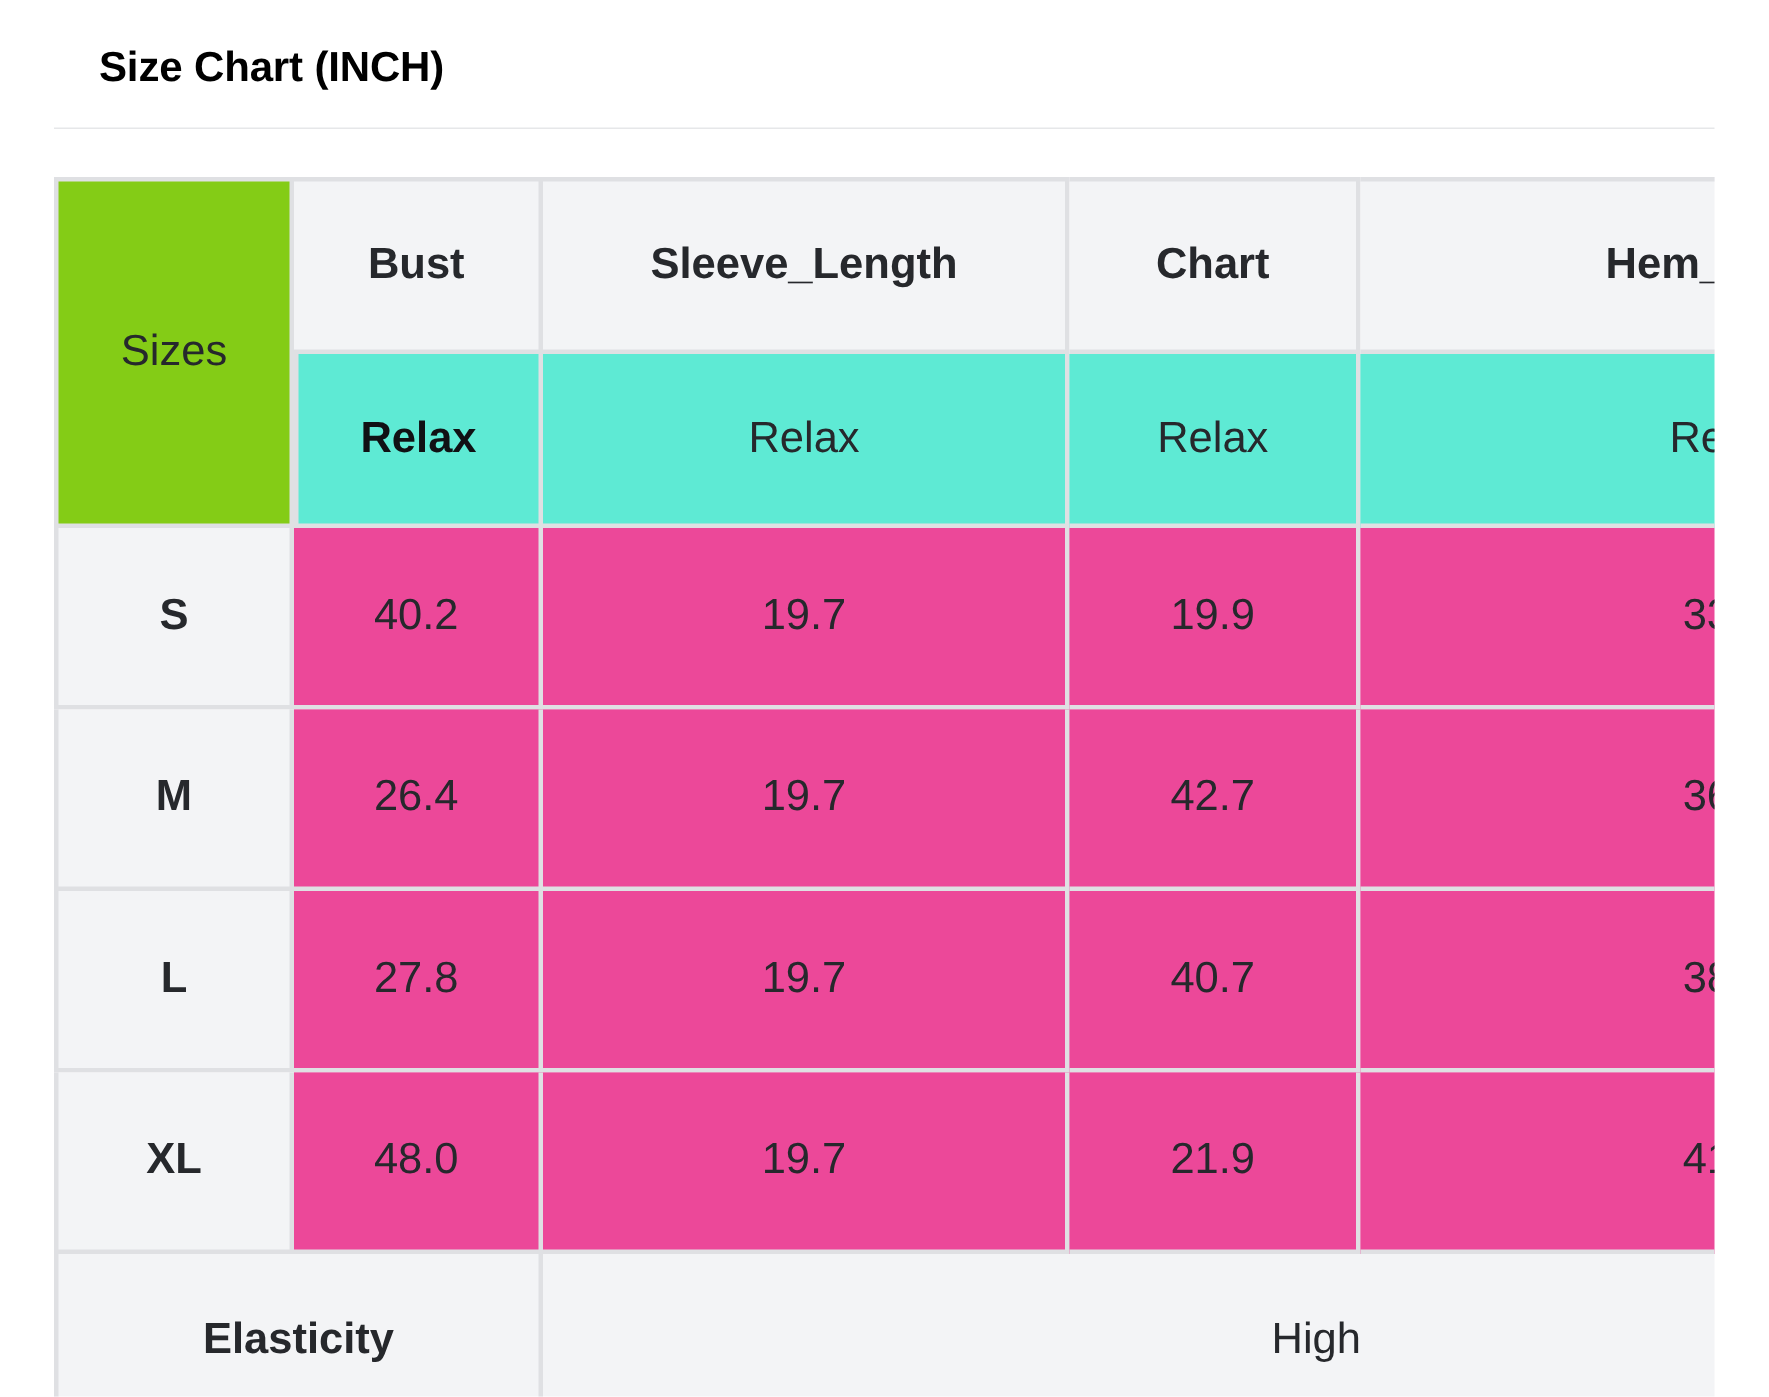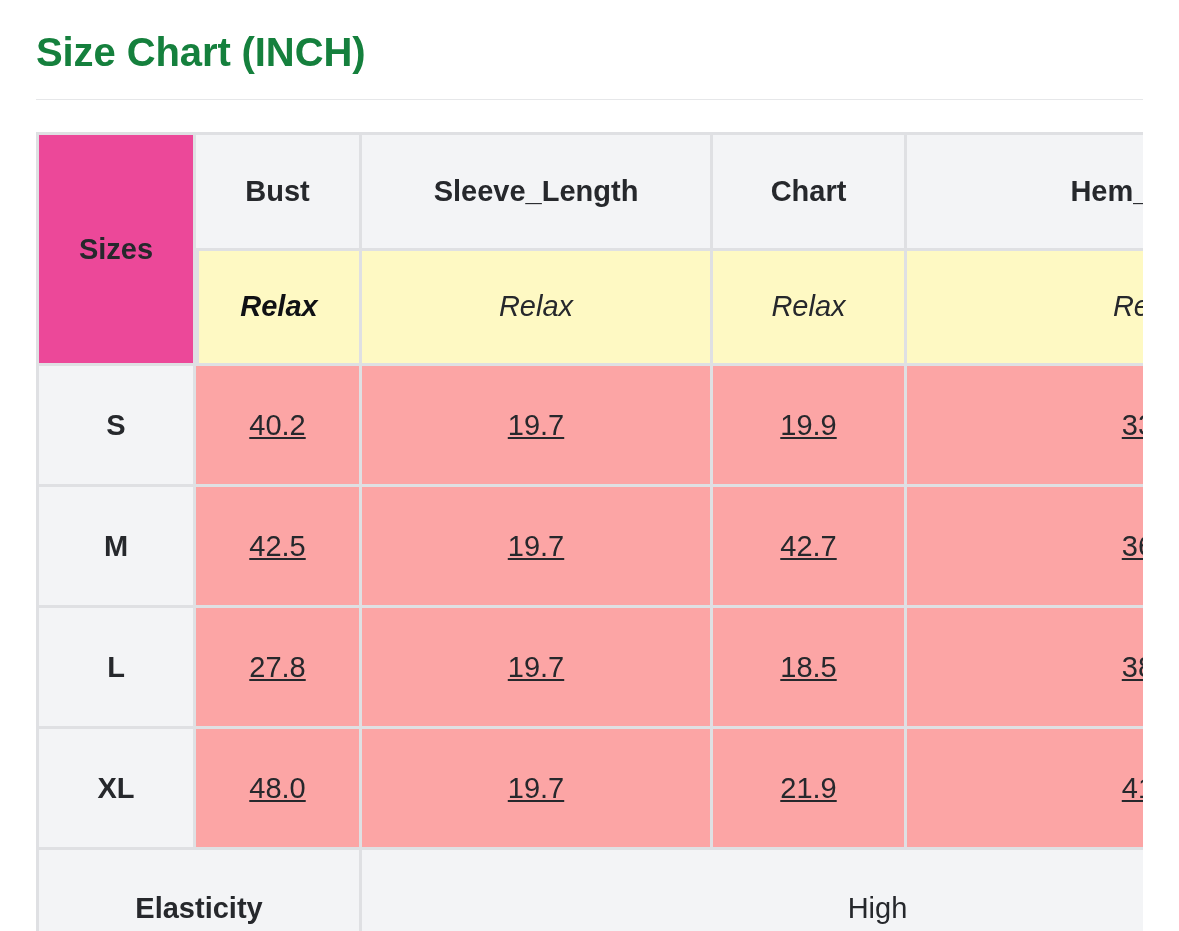--- a/index.html
+++ b/index.html
@@ -21,25 +21,26 @@
     height: 931px;
     box-sizing: border-box;
     overflow: hidden;
   }
 
   
   .title-wrap {
     padding: 28px 0 0 36px;
   }
   .title {
-    font-size: 40px;
-    font-weight: bold;
-    color: #15803d;
+    font-size: 28px;
+    font-weight: bold;
+    color: #000000;
     letter-spacing: -0.1px;
     line-height: 1.2;
+    margin-left: 30px;
   }
   .title-rule {
     margin: 23px 36px 0 36px;
     height: 1px;
     background: #e6e7e9;
   }
 
   
   .table-clip {
     margin-left: 36px;
@@ -82,54 +83,52 @@
   
   .hd {
     background: #f3f4f6;
     font-weight: bold;
     font-size: 30px;
     color: #16181c;
     height: 112px;
     white-space: nowrap;
   }
   .hd-sizes {
-    background: #ec4899;
-    font-weight: bold;
+    background: #84cc16;
+    font-weight: normal;
     font-size: 30px;
     color: #16181c;
     height: 228px;
   }
   .sub {
-    background: #fef9c3;
+    background: #5eead4;
     height: 112px;
     font-size: 29px;
     font-weight: normal;
     color: #35383d;
     white-space: nowrap;
-    font-style: italic;
   }
   .sub.is-bold {
     font-weight: bold;
     color: #101114;
   }
 
   
   .size-label {
     background: #f3f4f6;
     font-weight: bold;
     font-size: 30px;
     color: #101114;
     height: 118px;
   }
   .val {
-    background: #fca5a5;
+    background: #ec4899;
     height: 118px;
     font-size: 29px;
     color: #26282c;
-    text-decoration: underline;
   }
 
   
   .el-label {
     background: #f3f4f6;
     font-weight: bold;
     font-size: 30px;
     color: #101114;
     height: 116px;
   }
@@ -177,30 +176,30 @@
 
         <tr>
           <td class="size-label">S</td>
           <td class="val">40.2</td>
           <td class="val">19.7</td>
           <td class="val">19.9</td>
           <td class="val" colspan="2">33.9</td>
         </tr>
         <tr>
           <td class="size-label">M</td>
-          <td class="val">42.5</td>
+          <td class="val">26.4</td>
           <td class="val">19.7</td>
           <td class="val">42.7</td>
           <td class="val" colspan="2">36.2</td>
         </tr>
         <tr>
           <td class="size-label">L</td>
           <td class="val">27.8</td>
           <td class="val">19.7</td>
-          <td class="val">18.5</td>
+          <td class="val">40.7</td>
           <td class="val" colspan="2">38.6</td>
         </tr>
         <tr>
           <td class="size-label">XL</td>
           <td class="val">48.0</td>
           <td class="val">19.7</td>
           <td class="val">21.9</td>
           <td class="val" colspan="2">41.7</td>
         </tr>
 

